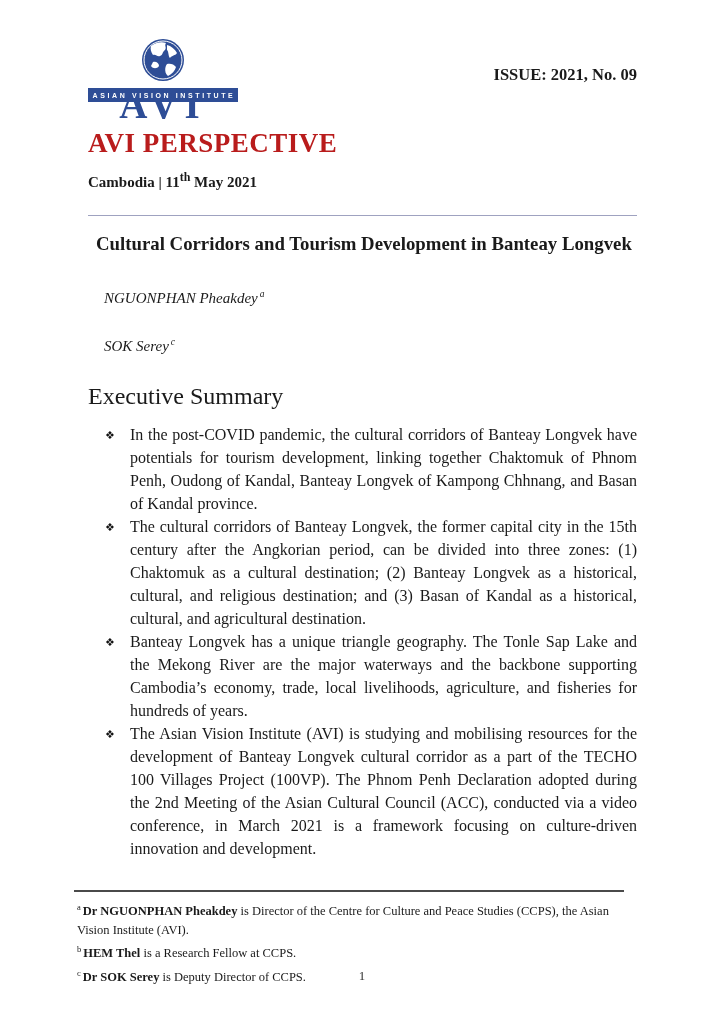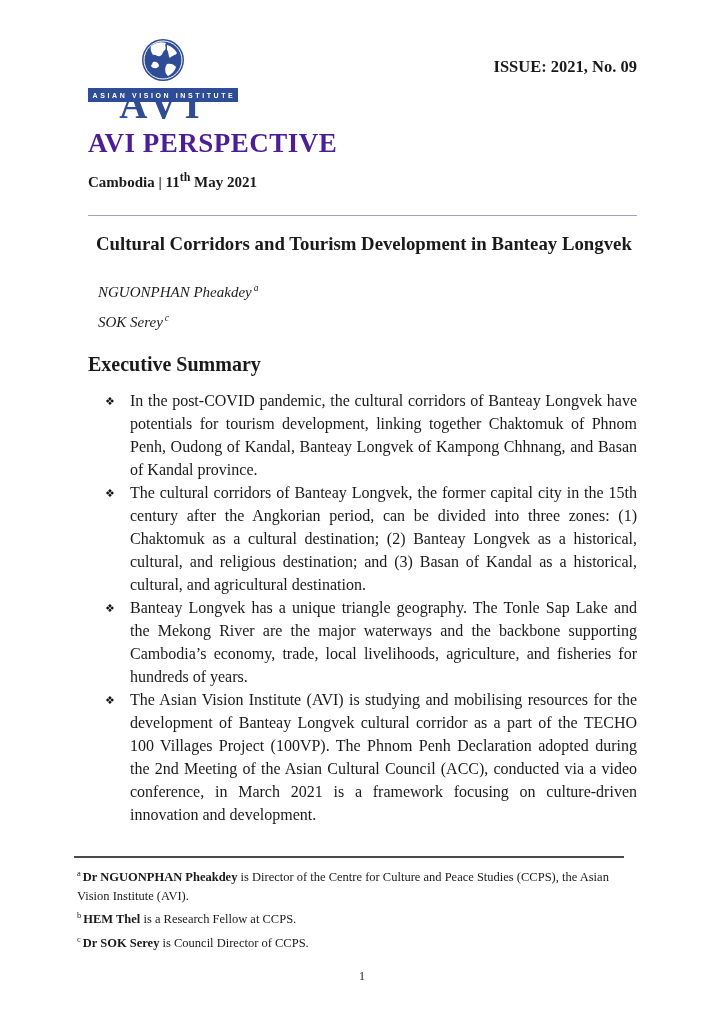--- a/index.html
+++ b/index.html
@@ -49,32 +49,32 @@
     background: #2e4d96;
     color: #ffffff;
     font-family: "Liberation Sans", sans-serif;
     font-size: 7px;
     font-weight: bold;
     letter-spacing: 2.6px;
     text-align: center;
     padding: 4px 0 3px 2px;
   }
   .issue {
-    margin-top: 19px;
+    margin-top: 27px;
     font-size: 16.5px;
     font-weight: bold;
     white-space: nowrap;
   }
 
   
   .masthead {
     margin: 27px 0 8px 0;
     font-size: 27px;
     font-weight: bold;
-    color: #4c1d95;
+    color: #b91c1c;
     letter-spacing: 0.5px;
     line-height: 1.1;
   }
   .dateline {
     margin-top: 11px;
     font-size: 15px;
     font-weight: bold;
   }
   .dateline sup {
     font-size: 12px;
@@ -90,35 +90,35 @@
   
   .article-title {
     margin: 17px 0 0 8px;
     font-size: 18.8px;
     font-weight: bold;
     line-height: 1.2;
     white-space: nowrap;
   }
   .authors { margin-top: 25px; }
   .author {
-    margin: 10px;
+    margin: 16px;
     font-style: italic;
     font-size: 15px;
-    line-height: 16px;
+    line-height: 28px;
   }
   .author sup {
     font-size: 9.5px;
     font-style: italic;
     margin-left: 2px;
   }
 
   .section-heading {
     margin: 23px 0 0 0;
-    font-size: 20px;
-    font-weight: bold;
+    font-size: 24px;
+    font-weight: normal;
   }
 
   
   .bullets {
     list-style: none;
     margin: 13px 0 0 0;
     padding: 0;
   }
   .bullet-item {
     position: relative;
@@ -204,18 +204,18 @@
     <li class="bullet-item"><span class="bullet-marker">❖</span><span>The cultural corridors of Banteay Longvek, the former capital city in the 15th century after the Angkorian period, can be divided into three zones: (1) Chaktomuk as a cultural destination; (2) Banteay Longvek as a historical, cultural, and religious destination; and (3) Basan of Kandal as a historical, cultural, and agricultural destination.</span></li>
     <li class="bullet-item"><span class="bullet-marker">❖</span><span>Banteay Longvek has a unique triangle geography. The Tonle Sap Lake and the Mekong River are the major waterways and the backbone supporting Cambodia’s economy, trade, local livelihoods, agriculture, and fisheries for hundreds of years.</span></li>
     <li class="bullet-item"><span class="bullet-marker">❖</span><span>The Asian Vision Institute (AVI) is studying and mobilising resources for the development of Banteay Longvek cultural corridor as a part of the TECHO 100 Villages Project (100VP). The Phnom Penh Declaration adopted during the 2nd Meeting of the Asian Cultural Council (ACC), conducted via a video conference, in March 2021 is a framework focusing on culture-driven innovation and development.</span></li>
   </ul>
 
   <div class="footnote-sep"></div>
 
   <div class="footnotes">
     <p class="footnote"><sup>a</sup><b>Dr NGUONPHAN Pheakdey</b><span> is Director of the Centre for Culture and Peace Studies (CCPS), the Asian Vision Institute (AVI).</span></p>
     <p class="footnote"><sup>b</sup><b>HEM Thel</b><span> is a Research Fellow at CCPS.</span></p>
-    <p class="footnote"><sup>c</sup><b>Dr SOK Serey</b><span> is Council Director of CCPS.</span></p>
+    <p class="footnote"><sup>c</sup><b>Dr SOK Serey</b><span> is Deputy Director of CCPS.</span></p>
   </div>
 
   <div class="page-number">1</div>
 
 </div>
 
 </body></html>

